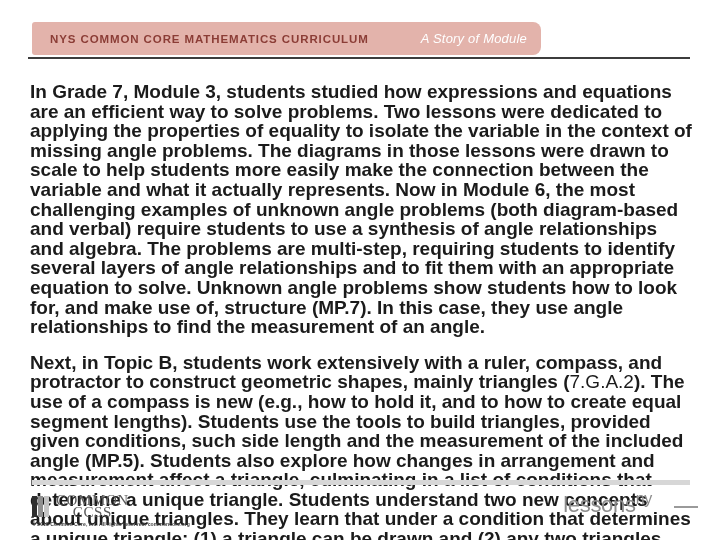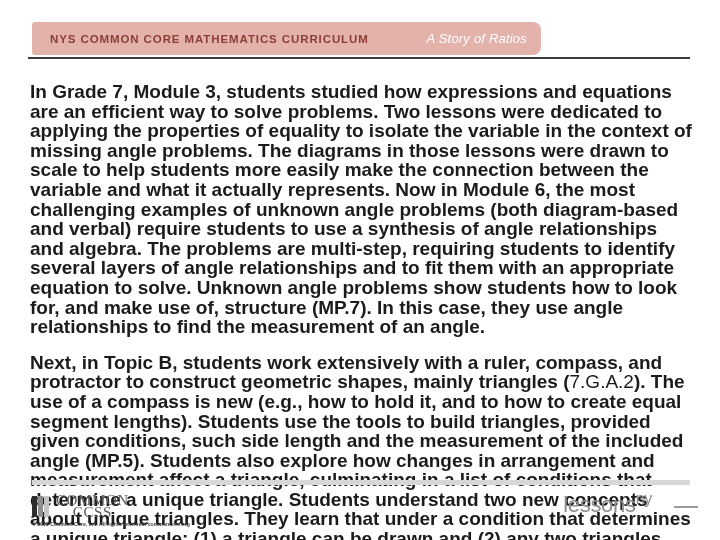--- a/index.html
+++ b/index.html
@@ -162,21 +162,21 @@
     background: #9a9a9a;
   }
 </style>
 </head>
 <body>
 
 <div class="slide">
 
   <div class="header-band">
     <div class="header-title">NYS COMMON CORE MATHEMATICS CURRICULUM</div>
-    <div class="header-subtitle">A Story of Ratios</div>
+    <div class="header-subtitle">A Story of Module</div>
   </div>
   <div class="header-rule"></div>
 
   <div class="body-text">
     <p><span>In Grade 7, Module 3, students studied how expressions and equations are an efficient way to solve problems.  Two lessons were dedicated to applying the properties of equality to isolate the variable in the context of missing angle problems.  The diagrams in those lessons were drawn to scale to help students more easily make the connection between the variable and what it actually represents.  Now in Module 6, the most challenging examples of unknown angle problems (both diagram-based and verbal) require students to use a synthesis of angle relationships and algebra.  The problems are multi-step, requiring students to identify several layers of angle relationships and to fit them with an appropriate equation to solve.  Unknown angle problems show students how to look for, and make use of, structure (MP.7).  In this case, they use angle relationships to find the measurement of an angle.</span></p>
     <p><span>Next, in Topic B, students work extensively with a ruler, compass, and protractor to construct geometric shapes, mainly triangles (</span><span class="std">7.G.A.2</span><span>).  The use of a compass is new (e.g., how to hold it, and to how to create equal segment lengths).  Students use the tools to build triangles, provided given conditions, such side length and the measurement of the included angle (MP.5).  Students also explore how changes in arrangement and measurement affect a triangle, culminating in a list of conditions that determine a unique triangle.  Students understand two new concepts about unique triangles.  They learn that under a condition that determines a unique triangle:  (1) a triangle can be drawn and (2) any two triangles drawn under the condition will be identical.  It is important to note that there is no mention of congruence in the CCSS until Grade 8, after a study of rigid motions.  Rather, the focus of Topic B is developing students’ intuitive understanding of the structure of a triangle.  This includes students noticing the conditions that determine a unique triangle, more than one triangle, or no triangle (</span><span class="std">7.G.A.2</span><span>).  Understanding what makes triangles unique requires understanding what makes them identical.</span></p>
   </div>
 
   <div class="footer-divider"></div>
 

